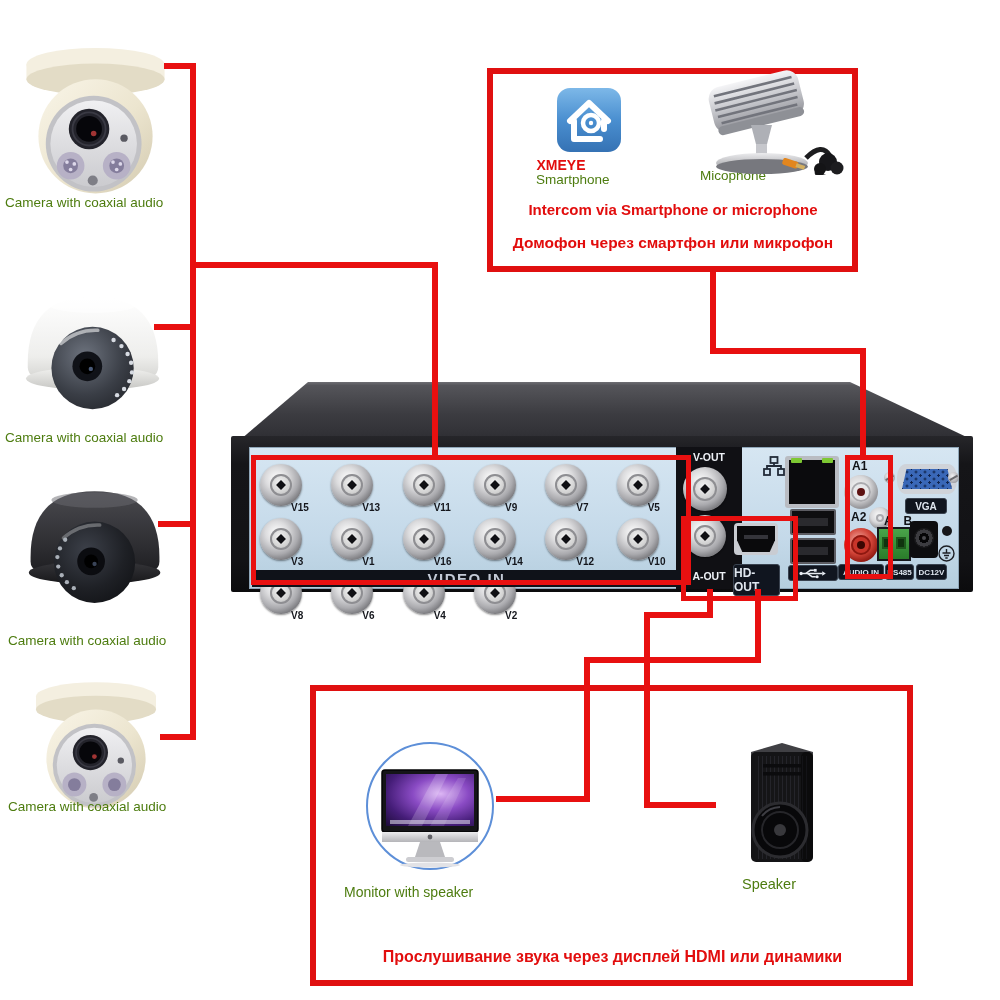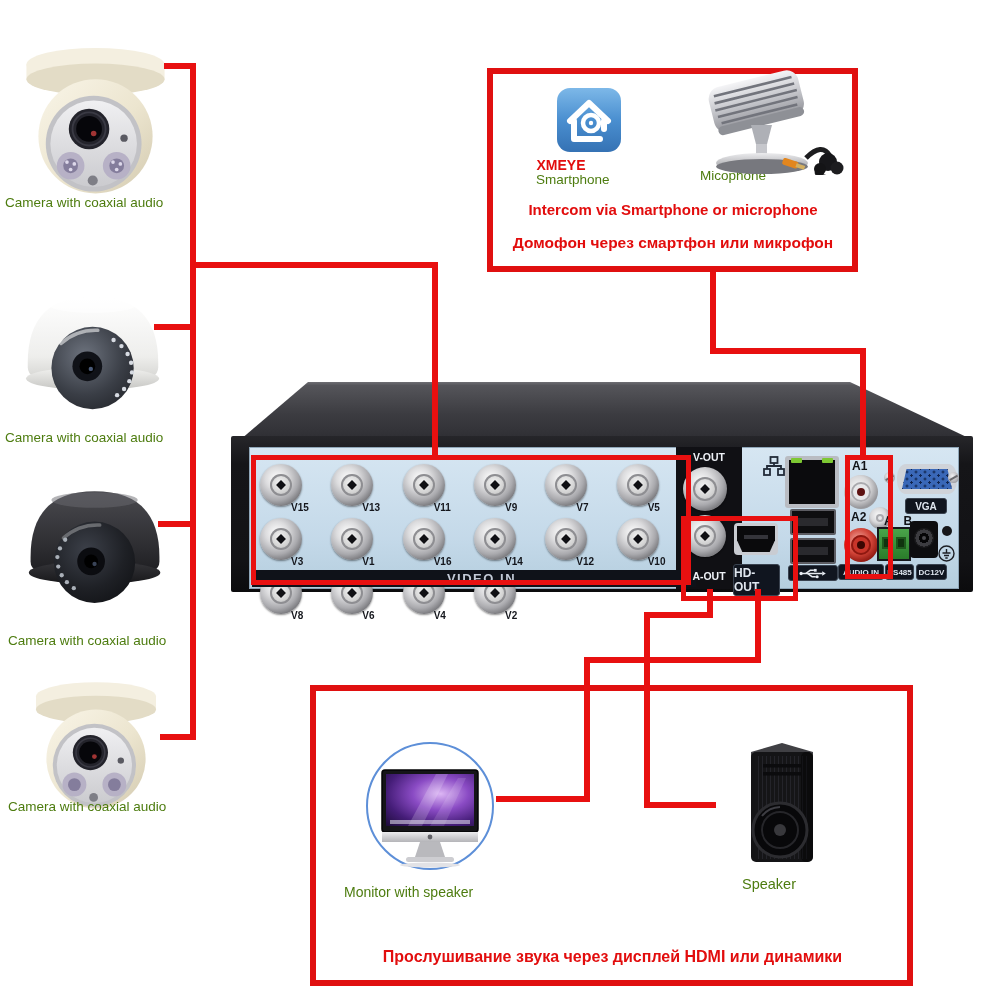--- a/index.html
+++ b/index.html
@@ -16,21 +16,21 @@
   
   .dvr-top{position:absolute;left:240px;top:382px;width:733px;height:58px;z-index:1;
     clip-path:polygon(68px 0,610px 0,733px 58px,0 58px);
     background:linear-gradient(180deg,#6e6e73 0%,#55555a 6%,#3c3c41 55%,#2e2e33 100%);}
   .dvr-face{position:absolute;left:231px;top:436px;width:742px;height:156px;z-index:1;border-radius:2px;
     background:linear-gradient(180deg,#26262a,#151518 18%,#121215 80%,#0b0b0d);}
   .dvr-panel{position:absolute;left:249px;top:447px;width:710px;height:142px;z-index:1;
     background:linear-gradient(180deg,#d6e6f2,#c4d9e9 65%,#b5cede);border:1px solid #8fa6b8;box-sizing:border-box;}
   .dark-col{position:absolute;left:676px;top:447px;width:66px;height:142px;background:#101014;z-index:1;}
   .vin-strip{position:absolute;left:252px;top:570px;width:429px;height:17px;background:#0f1219;z-index:2;
-    color:#c3cad6;font-size:13px;font-weight:bold;letter-spacing:1.5px;text-align:center;line-height:17px;padding-left:15px;}
+    color:#c3cad6;font-size:15px;font-weight:bold;letter-spacing:1.5px;text-align:center;line-height:17px;}
   
   #bnc-grid{position:absolute;left:256px;top:462px;width:428px;height:108px;display:grid;
     grid-template-columns:repeat(6,1fr);grid-template-rows:54px 54px;z-index:2;}
   .bnc-cell{position:relative;}
   .bnc{width:42px;height:42px;border-radius:50%;position:relative;
     background:radial-gradient(circle at 40% 35%,#ffffff,#dcdcde 30%,#aaaaae 58%,#7e7e82 74%,#b2b2b6 86%,#88888c);
     box-shadow:0 1px 2px rgba(0,0,0,.45);}
   .bnc::before{content:'';position:absolute;inset:10px;border-radius:50%;
     background:radial-gradient(circle at 45% 40%,#f4f4f4,#d2d2d2 55%,#9e9ea1);
     box-shadow:inset 0 0 0 2px #8e8e92;}

